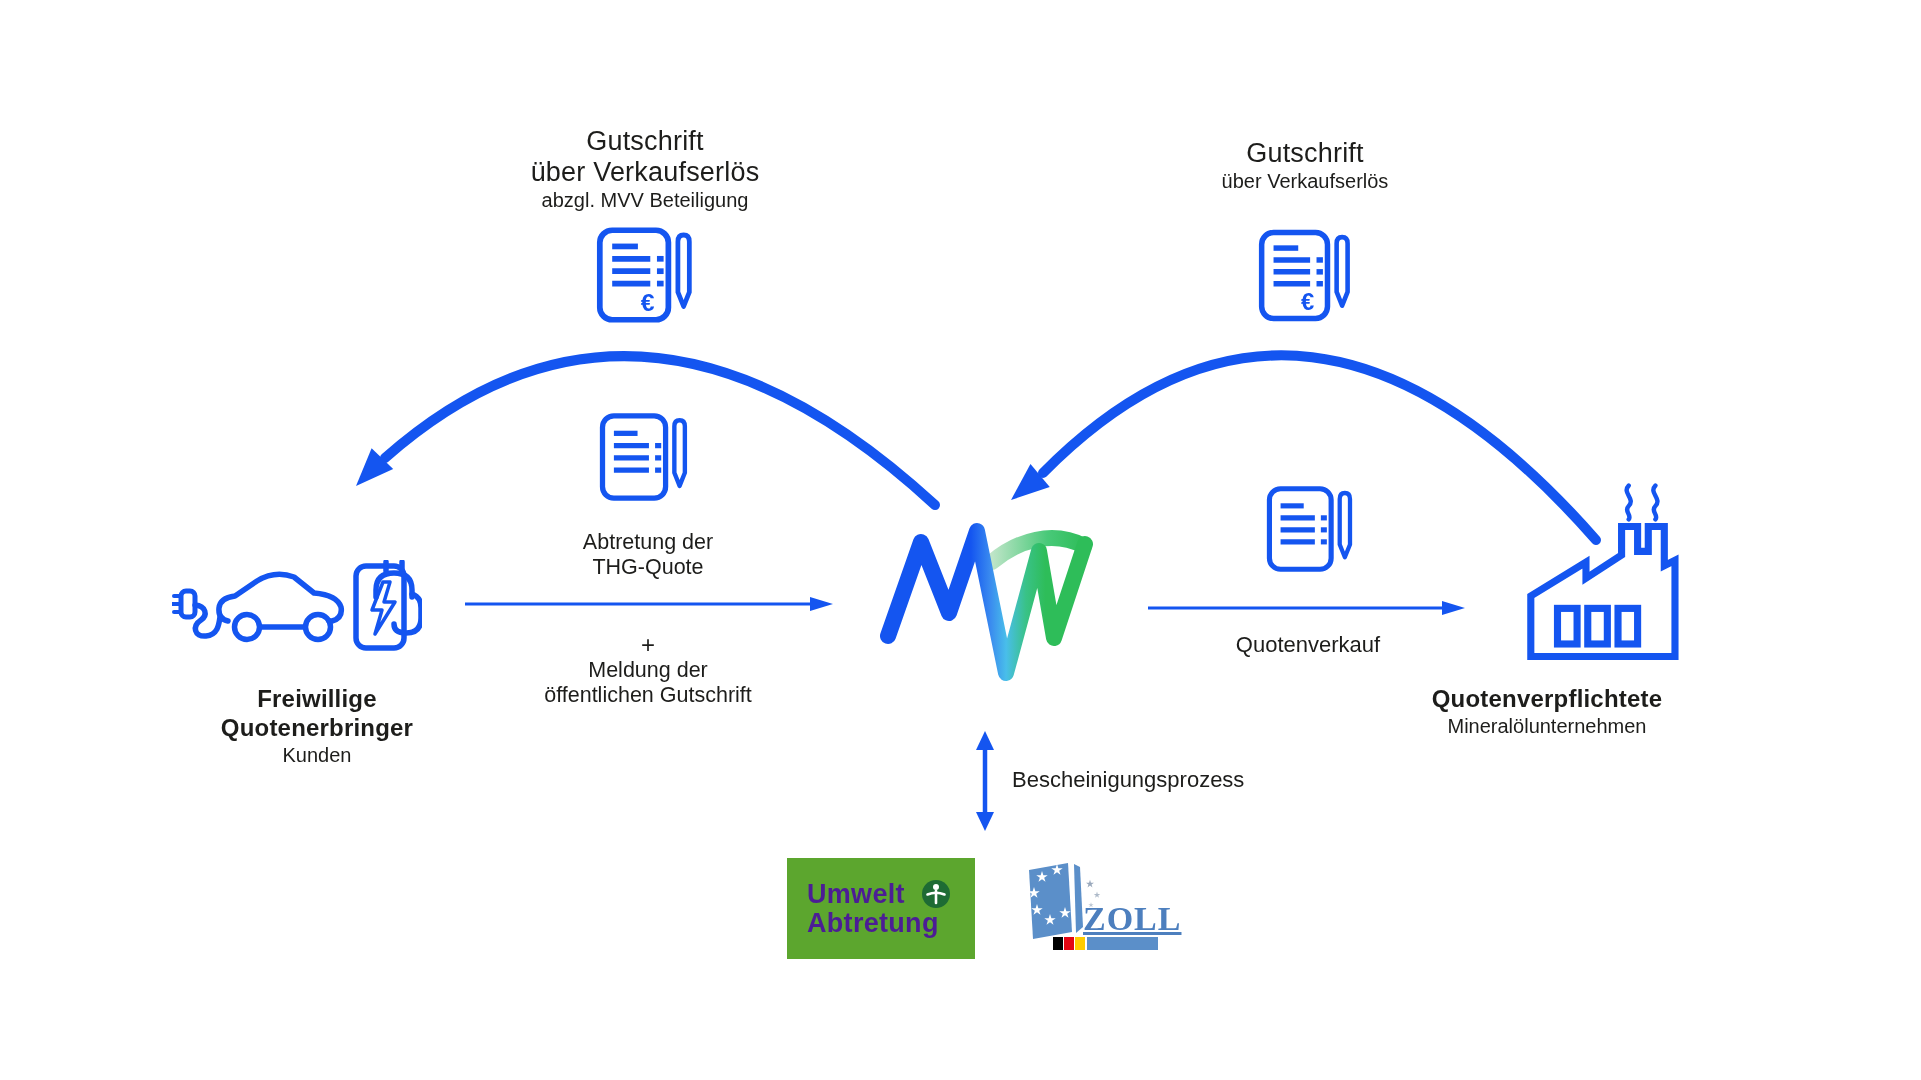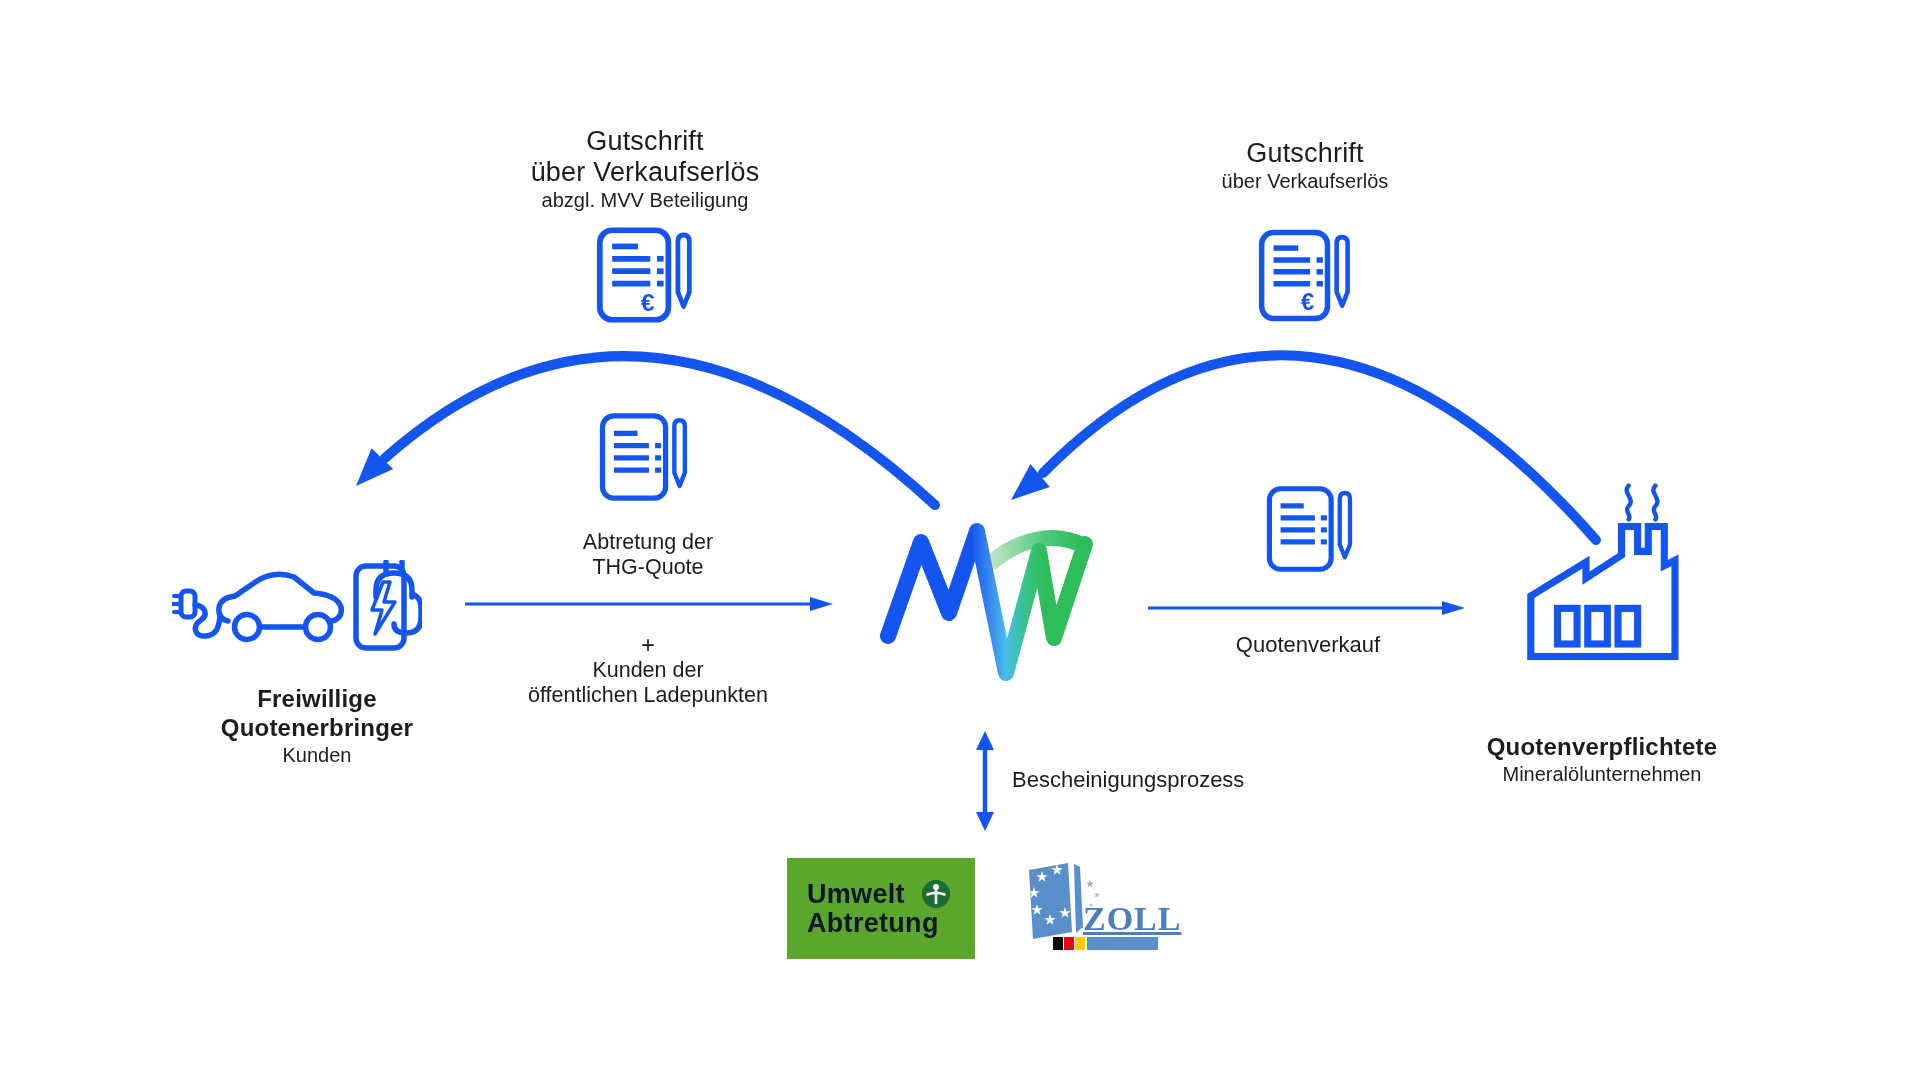--- a/index.html
+++ b/index.html
@@ -23,21 +23,21 @@
   .small-label{font-size:20px;font-weight:400;line-height:24px;}
   .mid-label{font-size:21.5px;font-weight:400;line-height:25px;}
   .actor-name{font-size:24px;font-weight:700;line-height:29px;letter-spacing:.2px;}
   .actor-sub{font-size:20px;font-weight:400;line-height:26px;}
   .plus{font-size:24px;font-weight:400;line-height:26px;}
   svg{display:block;}
   .uba-box{
     background:var(--uba-green);width:188px;height:101px;
     display:flex;flex-direction:column;justify-content:center;padding-left:20px;box-sizing:border-box;
   }
-  .uba-line{display:flex;align-items:center;gap:16px;color:#0f172a;font-size:27px;font-weight:700;line-height:29px;letter-spacing:.3px;}
+  .uba-line{display:flex;align-items:center;gap:16px;color:#4c1d95;font-size:27px;font-weight:700;line-height:29px;letter-spacing:.3px;}
   .zoll-wrap{width:150px;height:96px;position:relative;}
   .zoll-text{
     position:absolute;left:55px;top:40px;font-family:"Liberation Serif", serif;
     font-weight:700;font-size:34px;color:var(--zoll-text);letter-spacing:1px;text-decoration:underline;
   }
   .zoll-flagrow{position:absolute;left:25px;top:77px;display:flex;gap:1px;}
   .zoll-flagrow .sq{width:10px;height:13px;}
   .zoll-bar{position:absolute;left:59px;top:77px;width:71px;height:13px;background:var(--zoll-blue);}
 </style>
 </head>
@@ -172,22 +172,22 @@
     <div>THG-Quote</div>
   </div>
 
   <svg class="abs" style="left:462px;top:594px;" width="375" height="20" viewBox="0 0 375 20">
     <line x1="3" y1="10" x2="350" y2="10" stroke="var(--blue)" stroke-width="3.2"></line>
     <polygon points="348,3 371,10 348,17" fill="var(--blue)"></polygon>
   </svg>
 
   <div class="abs center" style="left:448px;top:632px;width:400px;">
     <div class="plus">+</div>
-    <div class="mid-label">Kunden der</div>
-    <div class="mid-label">öffentlichen Ladepunkten</div>
+    <div class="mid-label">Meldung der</div>
+    <div class="mid-label">öffentlichen Gutschrift</div>
   </div>
 
   <svg class="abs" style="left:1266px;top:484px;" width="90" height="90" viewBox="0 0 105 100">
     <rect x="4" y="3" width="72" height="94" rx="13" fill="#fff" stroke="var(--blue)" stroke-width="6"></rect>
     <g stroke="var(--blue)" stroke-width="6">
       <line x1="17" y1="23" x2="44" y2="23"></line>
       <line x1="17" y1="37" x2="57" y2="37"></line>
         <line x1="64" y1="37" x2="71" y2="37"></line>
       <line x1="17" y1="51" x2="57" y2="51"></line>
         <line x1="64" y1="51" x2="71" y2="51"></line>
@@ -208,21 +208,21 @@
     <g stroke="var(--blue)" fill="none">
       <path d="M120,4 C112,12 128,19 120,27 C114,33 124,37 120,42" stroke-width="5" stroke-linecap="round"></path>
       <path d="M150,4 C142,12 158,19 150,27 C144,33 154,37 150,42" stroke-width="5" stroke-linecap="round"></path>
       <path d="M10,196 L10,128 L72,90 L72,108 L112,82 L112,50 L130,50 L130,78 L142,78 L142,50 L160,50 L160,94 L172,88 L172,196 Z" stroke-width="8" stroke-linejoin="miter"></path>
       <rect x="40" y="142" width="22" height="40" stroke-width="8"></rect>
       <rect x="74" y="142" width="22" height="40" stroke-width="8"></rect>
       <rect x="108" y="142" width="22" height="40" stroke-width="8"></rect>
     </g>
   </svg>
 
-  <div class="abs center" style="left:1452px;top:684px;width:300px;margin-top:48px;">
+  <div class="abs center" style="left:1397px;top:684px;width:300px;">
     <div class="actor-name">Quotenverpflichtete</div>
     <div class="actor-sub">Mineralölunternehmen</div>
   </div>
 
   <svg class="abs" style="left:972px;top:730px;" width="26" height="102" viewBox="0 0 26 102">
     <line x1="13" y1="15" x2="13" y2="87" stroke="var(--blue)" stroke-width="4.5"></line>
     <polygon points="13,1 4,20 22,20" fill="var(--blue)"></polygon>
     <polygon points="13,101 4,82 22,82" fill="var(--blue)"></polygon>
   </svg>
 

